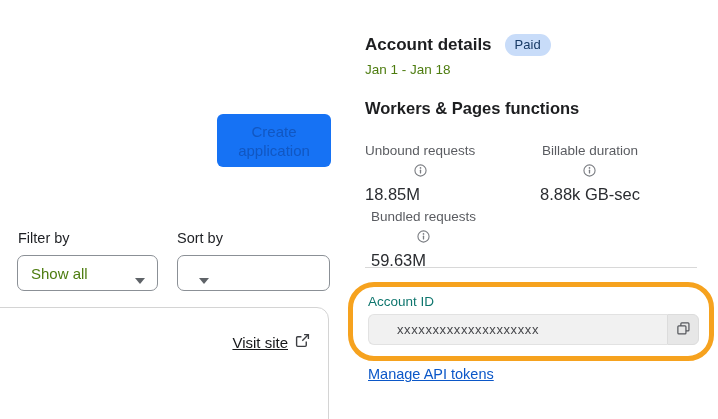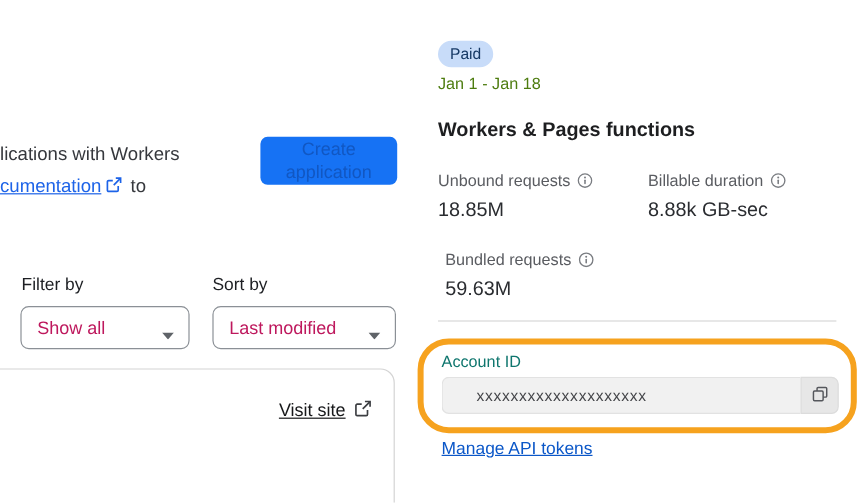--- a/index.html
+++ b/index.html
@@ -10,34 +10,34 @@
     background:#fff; overflow:hidden;
   }
 
   
   .intro { position:absolute; left:0; top:115px; width:210px;
     font-size:15.5px; line-height:27px; color:#36383d; }
   .intro a { color:#1d63e8; text-decoration:underline; }
   .intro .ext-ico { display:inline-block; vertical-align:-1px; margin:0 2px 0 4px; color:#1d63e8; }
 
   .create-btn {
-    position:absolute; left:217px; top:114px; width:114px; height:40px;
+    position:absolute; left:217px; top:114px; width:114px; height:53px;
     background:#1672f4; border:none; border-radius:6px;
     color:#1157c2; font-size:15px; line-height:19px; font-family:inherit;
     text-align:center; padding:0 12px; cursor:pointer;
   }
 
   .filter-label { position:absolute; left:18px; top:230px; font-size:14.5px; color:#1d1f23; }
   .sort-label   { position:absolute; left:177px; top:230px; font-size:14.5px; color:#1d1f23; }
 
   .dropdown {
     position:absolute; top:255px; height:36px;
     border:1px solid #8b9096; border-radius:7px; background:#fff;
     display:flex; align-items:center; justify-content:space-between;
-    padding:0 12px 0 13px; font-size:15px; color:#be185d; cursor:pointer;
+    padding:0 12px 0 13px; font-size:15px; color:#4d7c0f; cursor:pointer;
   }
   .dd-filter { left:17px; width:141px; }
   .dd-sort   { left:177px; width:153px; }
   .caret { width:10px; height:6px; flex:0 0 auto; margin-left:8px; }
 
   .project-card {
     position:absolute; left:-24px; top:307px; width:353px; height:140px;
     background:#fff; border:1px solid #d4d4d4; border-radius:12px;
   }
   .visit-site {
@@ -54,21 +54,21 @@
     background:#c8dcf9; color:#173a66; font-size:13px;
     padding:3px 10px 4px; border-radius:13px;
   }
   .date-range { position:absolute; left:365px; top:62px; font-size:13.5px; color:#4d7c0f; }
   .section-title { position:absolute; left:365px; top:99px; font-size:16.5px; font-weight:700; color:#1d1e20; }
 
   .stat { position:absolute; }
   .stat-0 { left:365px; top:143px; }
   .stat-1 { left:540px; top:143px; }
   .stat-2 { left:371px; top:209px; }
-  .stat-label { font-size:13.5px; color:#5a5c61; display:flex; align-items:center; gap:6px; }
+  .stat-label { font-size:13.5px; color:#5a5c61; display:flex; align-items:center; gap:6px;flex-direction:column; }
   .stat-value { margin-top:8px; font-size:16.5px; color:#2a2c30; }
   .info-ico { display:inline-block; width:13px; height:13px; }
 
   .divider { position:absolute; left:365px; top:267px; width:332px; height:1px; background:#d8d8d8; }
 
   .annotation {
     position:absolute; left:348px; top:282px; width:366px; height:79px;
     border:5px solid #f6a21e; border-radius:26px; pointer-events:none;
   }
 
@@ -87,60 +87,51 @@
   }
 
   .manage-link { position:absolute; left:368px; top:366px; font-size:14.5px;
     color:#0b57c8; text-decoration:underline; cursor:pointer; }
 </style>
 </head>
 <body>
 
 <div id="frame">
 
-  <div class="intro">
-    <span>lications with Workers</span><br>
-    <a href="#">cumentation</a><span class="ext-ico"><svg width="14" height="14" viewBox="0 0 14 14" fill="none" stroke="currentColor" stroke-width="1.4">
-          <path d="M10.5 8v3.5a1 1 0 0 1-1 1H2.5a1 1 0 0 1-1-1V4.5a1 1 0 0 1 1-1H6"></path>
-          <path d="M8.5 1.5h4v4"></path>
-          <path d="M12.3 1.7 6.8 7.2"></path>
-        </svg></span>
-    <span>to</span>
-  </div>
 
   <button class="create-btn">Create application</button>
 
   <div class="filter-label">Filter by</div>
   <div class="dropdown dd-filter">
     <span>Show all</span>
     <span class="caret"><svg width="10" height="6" viewBox="0 0 10 6">
           <path d="M0 0h10L5 6z" fill="#5f6368"></path>
         </svg></span>
   </div>
 
   <div class="sort-label">Sort by</div>
   <div class="dropdown dd-sort">
-    <span>Last modified</span>
     <span class="caret"><svg width="10" height="6" viewBox="0 0 10 6">
           <path d="M0 0h10L5 6z" fill="#5f6368"></path>
         </svg></span>
   </div>
 
   <div class="project-card">
     <span class="visit-site">
         <span>Visit site</span>
         <span class="ext-ico"><svg width="15" height="15" viewBox="0 0 14 14" fill="none" stroke="currentColor" stroke-width="1.3">
             <path d="M10.5 8v3.5a1 1 0 0 1-1 1H2.5a1 1 0 0 1-1-1V4.5a1 1 0 0 1 1-1H6"></path>
             <path d="M8.5 1.5h4v4"></path>
             <path d="M12.3 1.7 6.8 7.2"></path>
           </svg></span>
       </span>
   </div>
 
   <div class="acct-title-row">
+    <span class="acct-title">Account details</span>
     <span class="badge">Paid</span>
   </div>
   <div class="date-range">Jan 1 - Jan 18</div>
 
   <div class="section-title">Workers &amp; Pages functions</div>
 
   <div class="stat stat-0">
     <div class="stat-label">
       <span>Unbound requests</span>
       <span class="info-ico"><svg width="13" height="13" viewBox="0 0 14 14">

